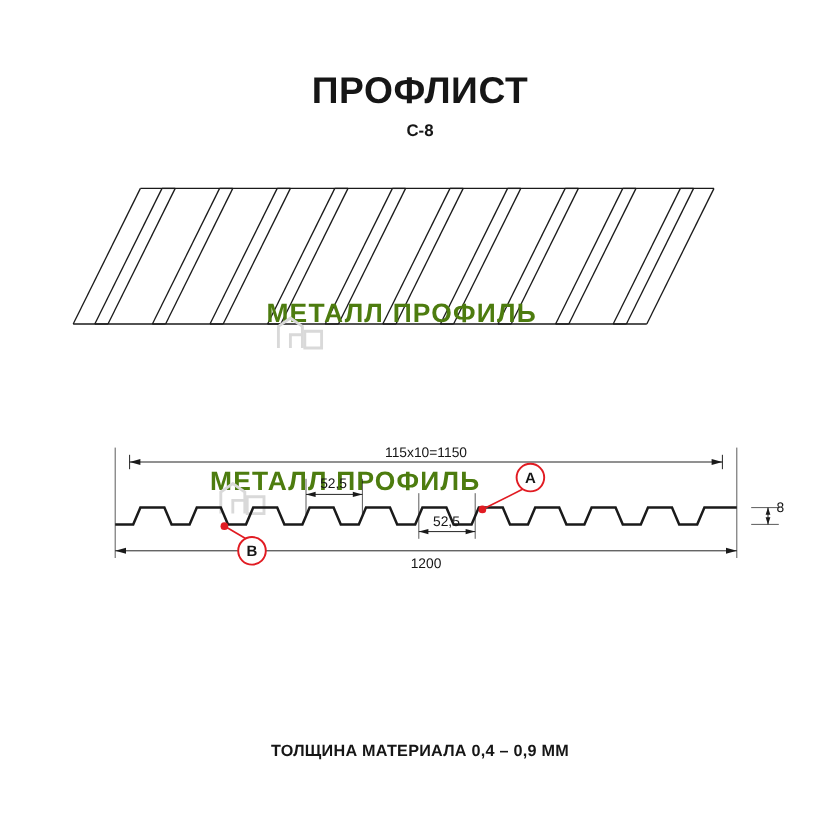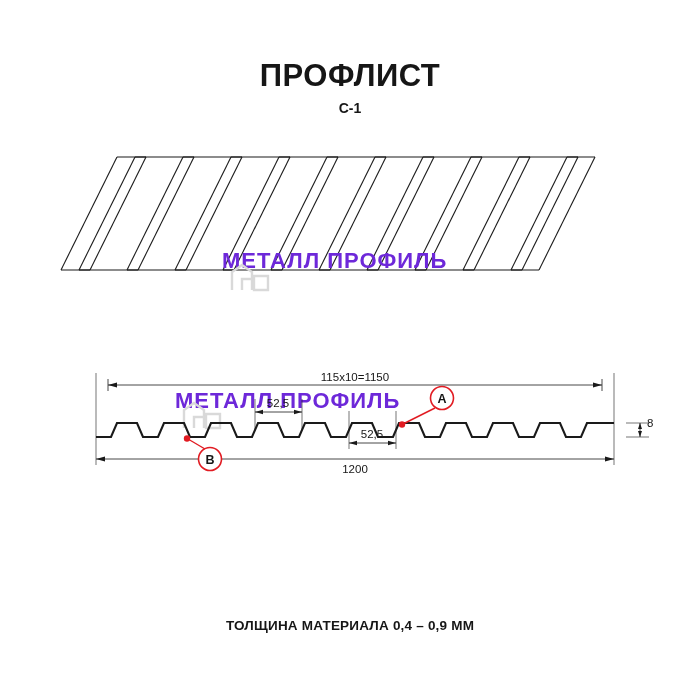--- a/index.html
+++ b/index.html
@@ -62,21 +62,21 @@
   .section-wrap {
     position: absolute;
     top: 355px;
     left: 55px;
     width: 600px;
     height: 135px;
   }
   .watermark {
     position: absolute;
     pointer-events: none;
-    color: #6d28d9;
+    color: #4d7c0f;
     font-weight: bold;
     white-space: nowrap;
     font-family: "Liberation Sans", sans-serif;
     text-align: right;
   }
   .wm1 {
     top: 248px;
     left: 222px;
     font-size: 22px;
     letter-spacing: 1px;
@@ -98,21 +98,21 @@
   }
   .dim-text { font-size: 11.5px; }
   .callout-text { font-size: 12.5px; font-weight: bold; }
 </style>
 </head>
 <body>
 
 <div class="page">
 
   <div class="title">ПРОФЛИСТ</div>
-  <div class="subtitle">С-1</div>
+  <div class="subtitle">С-8</div>
 
   <div class="iso-wrap">
     <svg width="580" height="180" viewBox="0 0 580 180">
       <g fill="none" stroke="#1a1a1a" stroke-width="1.1" stroke-linejoin="round">
 
         <path d="M 57 22 L 535 22"></path>
 
         <path d="M 1 135 L 479 135"></path>
 
         <path d="M 57 22 L 1 135"></path>

